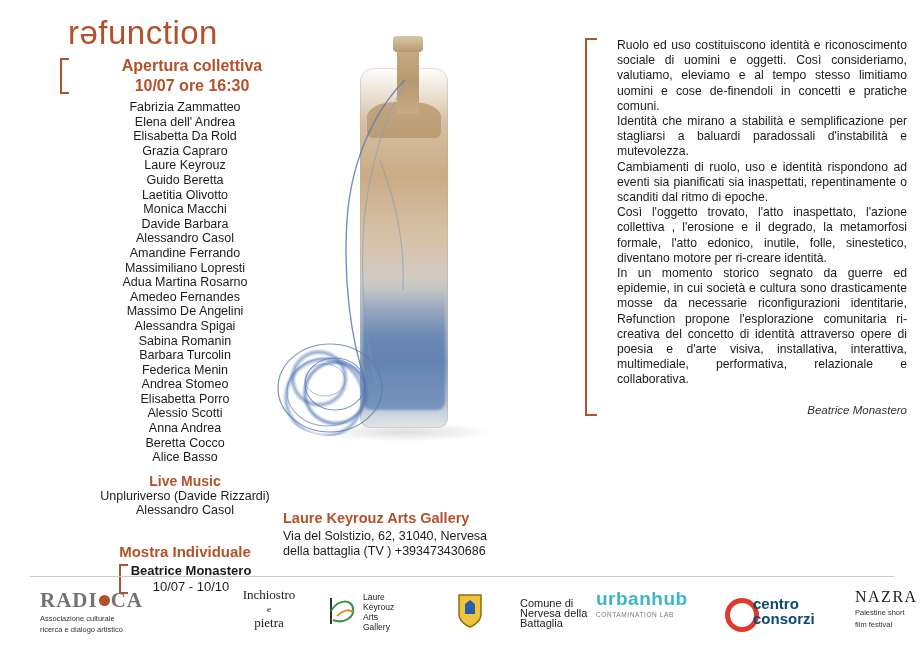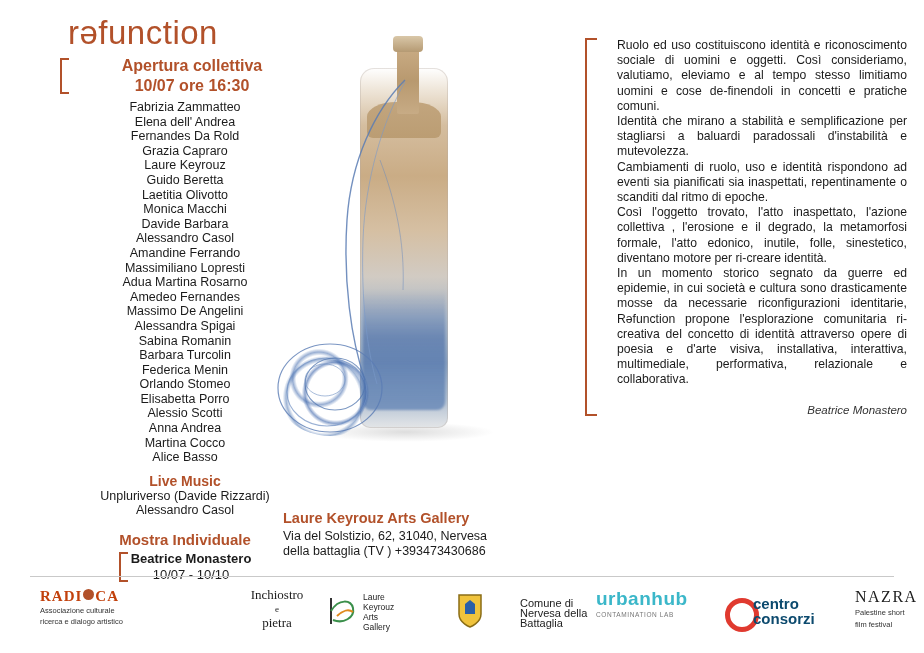--- a/index.html
+++ b/index.html
@@ -23,21 +23,21 @@
   .bracket-block{position:relative;padding-left:14px;}
   .bracket-block:before{
     content:"";position:absolute;left:0;top:2px;bottom:2px;width:7px;
     border-left:2px solid #b2512a;border-top:2px solid #b2512a;border-bottom:2px solid #b2512a;
   }
   .apertura{font-size:16px;font-weight:bold;color:#b2512a;line-height:1.25;margin:0;}
   .names{margin-top:4px;}
   .names div{font-size:12.5px;line-height:14.6px;color:#1b1b1b;}
   .live-music{font-size:14px;font-weight:bold;color:#b2512a;margin-top:8px;}
   .live-names div{font-size:12.5px;line-height:14.6px;color:#1b1b1b;}
-  .mostra{font-size:15px;font-weight:bold;color:#b2512a;margin-top:13px;}
+  .mostra{font-size:15px;font-weight:bold;color:#b2512a;margin-top:25px;}
   .mostra-block{margin-top:3px;position:relative;display:inline-block;padding-left:12px;}
   .mostra-block:before{
     content:"";position:absolute;left:0;top:1px;bottom:1px;width:7px;
     border-left:2px solid #b2512a;border-top:2px solid #b2512a;border-bottom:2px solid #b2512a;
   }
   .mostra-block div{font-size:13px;line-height:16px;color:#1b1b1b;}
   .mostra-block .m-name{font-weight:bold;}
 
   
   .photo{position:absolute;left:255px;top:40px;width:300px;height:430px;}
@@ -109,25 +109,25 @@
   .gallery{position:absolute;left:283px;top:510px;width:260px;}
   .gallery .g-name{font-size:14.5px;font-weight:bold;color:#b2512a;margin-bottom:3px;}
   .gallery .g-line{font-size:12.5px;line-height:15px;color:#1b1b1b;}
 
   
   .divider{position:absolute;left:30px;top:576px;width:864px;height:1px;background:#c9c9c9;}
   .logos{position:absolute;left:30px;top:588px;width:864px;height:58px;}
   .logo{position:absolute;top:0;height:56px;}
 
   .radica{left:10px;width:150px;}
-  .radica .rd-word{font-size:15px;font-weight:bold;letter-spacing:1px;color:#c2410c;font-family:"Liberation Serif",serif;}
+  .radica .rd-word{font-size:21px;font-weight:bold;letter-spacing:1px;color:#737373;font-family:"Liberation Serif",serif;}
   .radica .rd-dot{display:inline-block;width:11px;height:11px;border-radius:50%;background:#b2512a;vertical-align:1px;margin:0 1px;}
   .radica .rd-sub{font-size:7.5px;line-height:9.5px;color:#333;margin-top:1px;}
 
-  .inchiostro{left:192px;width:110px;text-align:center;font-family:"Liberation Serif",serif;}
+  .inchiostro{left:184px;width:110px;text-align:center;font-family:"Liberation Serif",serif;}
   .inchiostro div{font-size:13px;line-height:14px;color:#1b1b1b;}
   .inchiostro .sm{font-size:9px;}
 
   .keyrouz{left:295px;width:140px;}
   .keyrouz .kz-mark{position:absolute;left:0;top:6px;width:34px;height:34px;}
   .keyrouz .kz-txt{position:absolute;left:38px;top:4px;font-size:8.5px;line-height:10px;color:#222;}
 
   .comune{left:425px;width:140px;}
   .comune .cm-crest{position:absolute;left:0;top:4px;width:30px;height:38px;}
   .comune .cm-txt{position:absolute;left:36px;top:10px;font-size:11px;line-height:10px;color:#222;margin-left:29px;}
@@ -153,42 +153,42 @@
     <div class="title">rəfunction</div>
 
     <div class="bracket-block">
       <div class="apertura">Apertura collettiva</div>
       <div class="apertura date">10/07 ore 16:30</div>
     </div>
 
     <div class="names">
       <div>Fabrizia Zammatteo</div>
       <div>Elena dell' Andrea</div>
-      <div>Fernandes Da Rold</div>
+      <div>Elisabetta Da Rold</div>
       <div>Grazia Capraro</div>
       <div>Laure Keyrouz</div>
       <div>Guido Beretta</div>
       <div>Laetitia Olivotto</div>
       <div>Monica Macchi</div>
       <div>Davide Barbara</div>
       <div>Alessandro Casol</div>
       <div>Amandine Ferrando</div>
       <div>Massimiliano Lopresti</div>
       <div>Adua Martina Rosarno</div>
       <div>Amedeo Fernandes</div>
       <div>Massimo De Angelini</div>
       <div>Alessandra Spigai</div>
       <div>Sabina Romanin</div>
       <div>Barbara Turcolin</div>
       <div>Federica Menin</div>
-      <div>Orlando Stomeo</div>
+      <div>Andrea Stomeo</div>
       <div>Elisabetta Porro</div>
       <div>Alessio Scotti</div>
       <div>Anna Andrea</div>
-      <div>Martina Cocco</div>
+      <div>Beretta Cocco</div>
       <div>Alice Basso</div>
     </div>
 
     <div class="live-music">Live Music</div>
     <div class="live-names">
       <div>Unpluriverso (Davide Rizzardi)</div>
       <div>Alessandro Casol</div>
     </div>
 
     <div class="mostra">Mostra Individuale</div>

